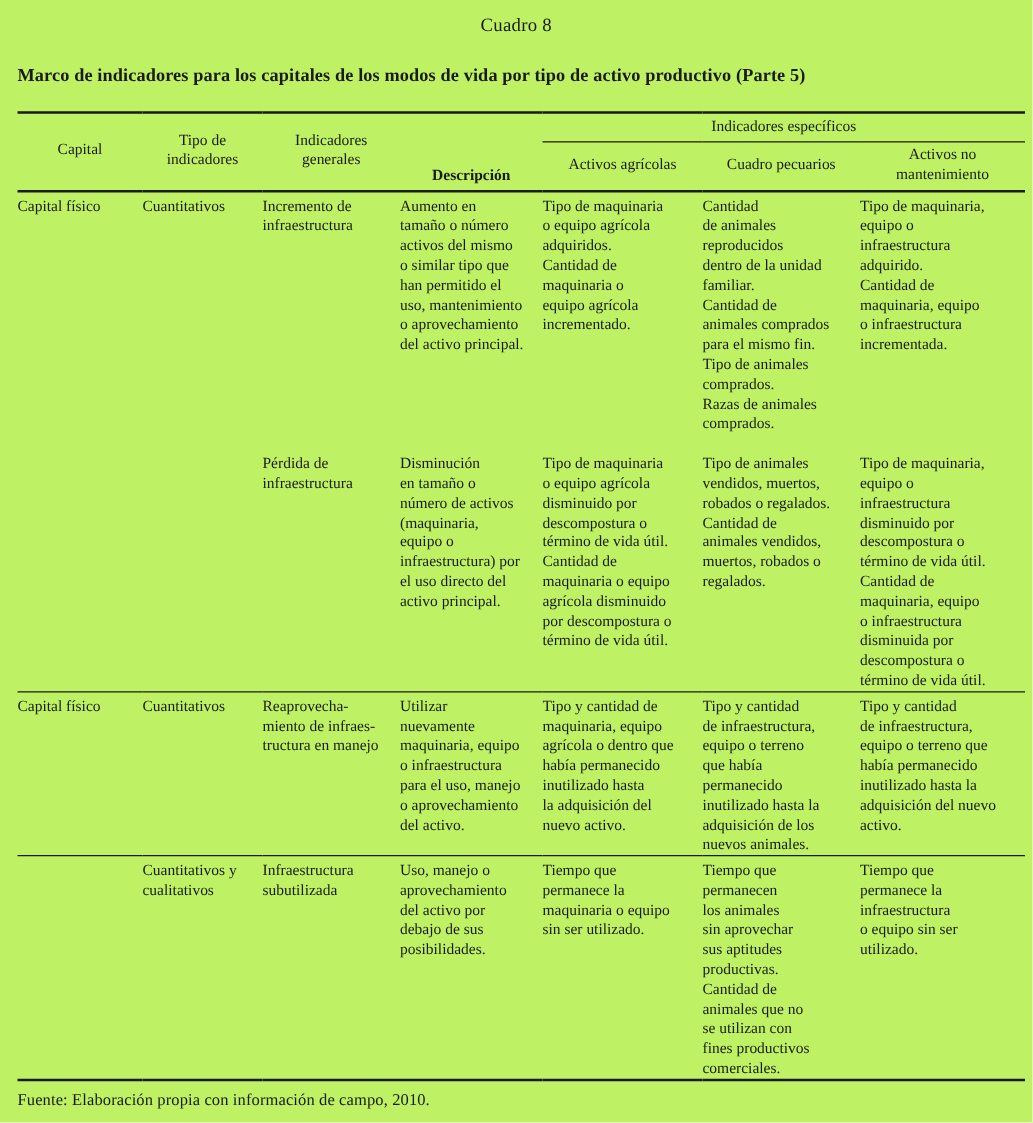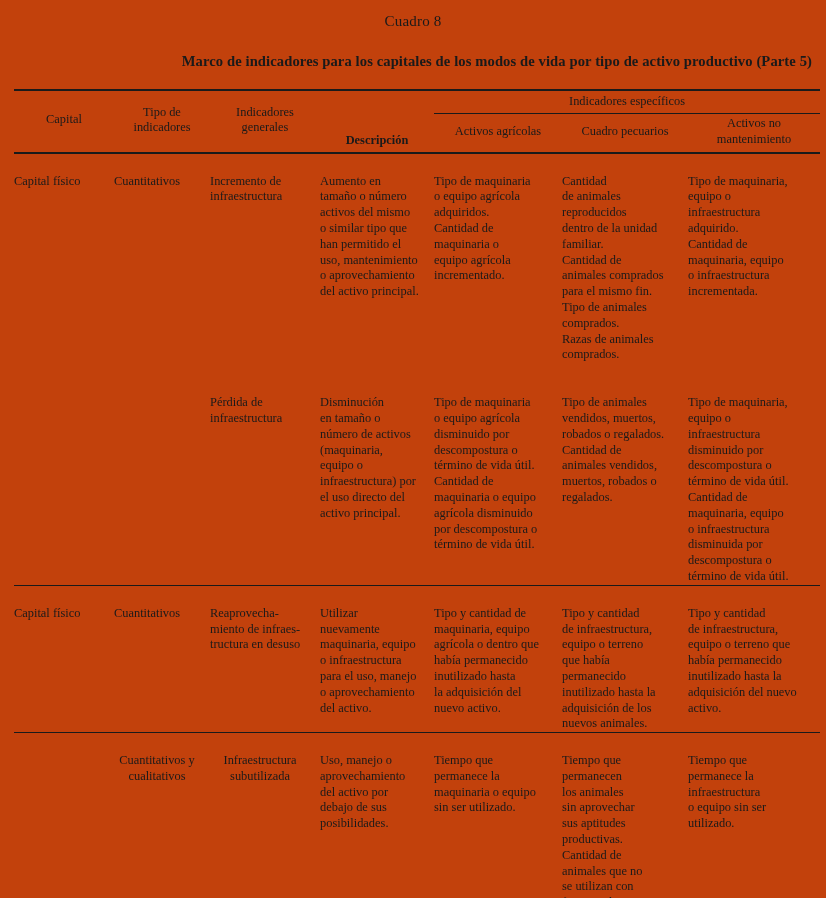--- a/index.html
+++ b/index.html
@@ -7,32 +7,32 @@
     padding: 0;
     background: #ffffff;
     color: #1a1a1a;
     font-family: "Liberation Serif", "DejaVu Serif", serif;
   }
   .page {
     width: 826px;
     height: 898px;
     box-sizing: border-box;
     padding: 13px 6px 0 14px;
-    background: #c2410c;
+    background: #bef264;
     overflow: hidden;
   }
   .title {
     text-align: center;
     font-size: 15px;
     letter-spacing: 0.2px;
     margin: 0 0 23px 0;
     padding-right: 8px;
   }
   .subtitle {
-    text-align: right;
+    text-align: left;
     font-weight: bold;
     font-size: 14.6px;
     letter-spacing: 0.1px;
     margin: 0 0 19px 0;
     padding-right: 8px;
   }
   table.grid {
     width: 806px;
     table-layout: fixed;
     border-collapse: collapse;
@@ -45,21 +45,21 @@
   col.c4 { width: 114px; }
   col.c5 { width: 128px; }
   col.c6 { width: 126px; }
   col.c7 { width: 132px; }
   th, td {
     font-weight: normal;
     font-size: 12.4px;
     line-height: 15.8px;
     vertical-align: top;
     text-align: left;
-    padding: 20px 5px 0 0;
+    padding: 4px 5px 0 0;
     white-space: pre-line;
     overflow: hidden;
   }
   thead th {
     text-align: center;
     vertical-align: middle;
     border-bottom: 2px solid #1a1a1a;
     padding: 2px 4px 4px 4px;
   }
   thead th.span-head {
@@ -72,21 +72,21 @@
   thead th.hdr-desc {
     vertical-align: bottom;
     padding-bottom: 3px;
     font-weight: bold;
   }
   thead tr.subhead th {
     height: 31px;
   }
   tbody tr.row1 td { padding-bottom: 12px; }
   tbody tr.section td { border-top: 1.4px solid #1a1a1a; }
-  td.center { text-align: center; padding-right: 10px; }
+  td.center { padding-right: 10px; }
   .footer {
     font-size: 13.2px;
     margin-top: 7px;
     letter-spacing: 0.1px;
   }
 </style>
 </head>
 <body>
 
 <div class="page">
@@ -204,21 +204,21 @@
 o infraestructura
 disminuida por
 descompostura o
 término de vida útil.</td>
       </tr>
       <tr class="section">
         <td>Capital físico</td>
         <td>Cuantitativos</td>
         <td>Reaprovecha-
 miento de infraes-
-tructura en desuso</td>
+tructura en manejo</td>
         <td>Utilizar
 nuevamente
 maquinaria, equipo
 o infraestructura
 para el uso, manejo
 o aprovechamiento
 del activo.</td>
         <td>Tipo y cantidad de
 maquinaria, equipo
 agrícola o dentro que
@@ -270,14 +270,15 @@
 comerciales.</td>
         <td>Tiempo que
 permanece la
 infraestructura
 o equipo sin ser
 utilizado.</td>
       </tr>
     </tbody>
   </table>
 
+  <div class="footer">Fuente: Elaboración propia con información de campo, 2010.</div>
 
 </div>
 
 </body></html>

